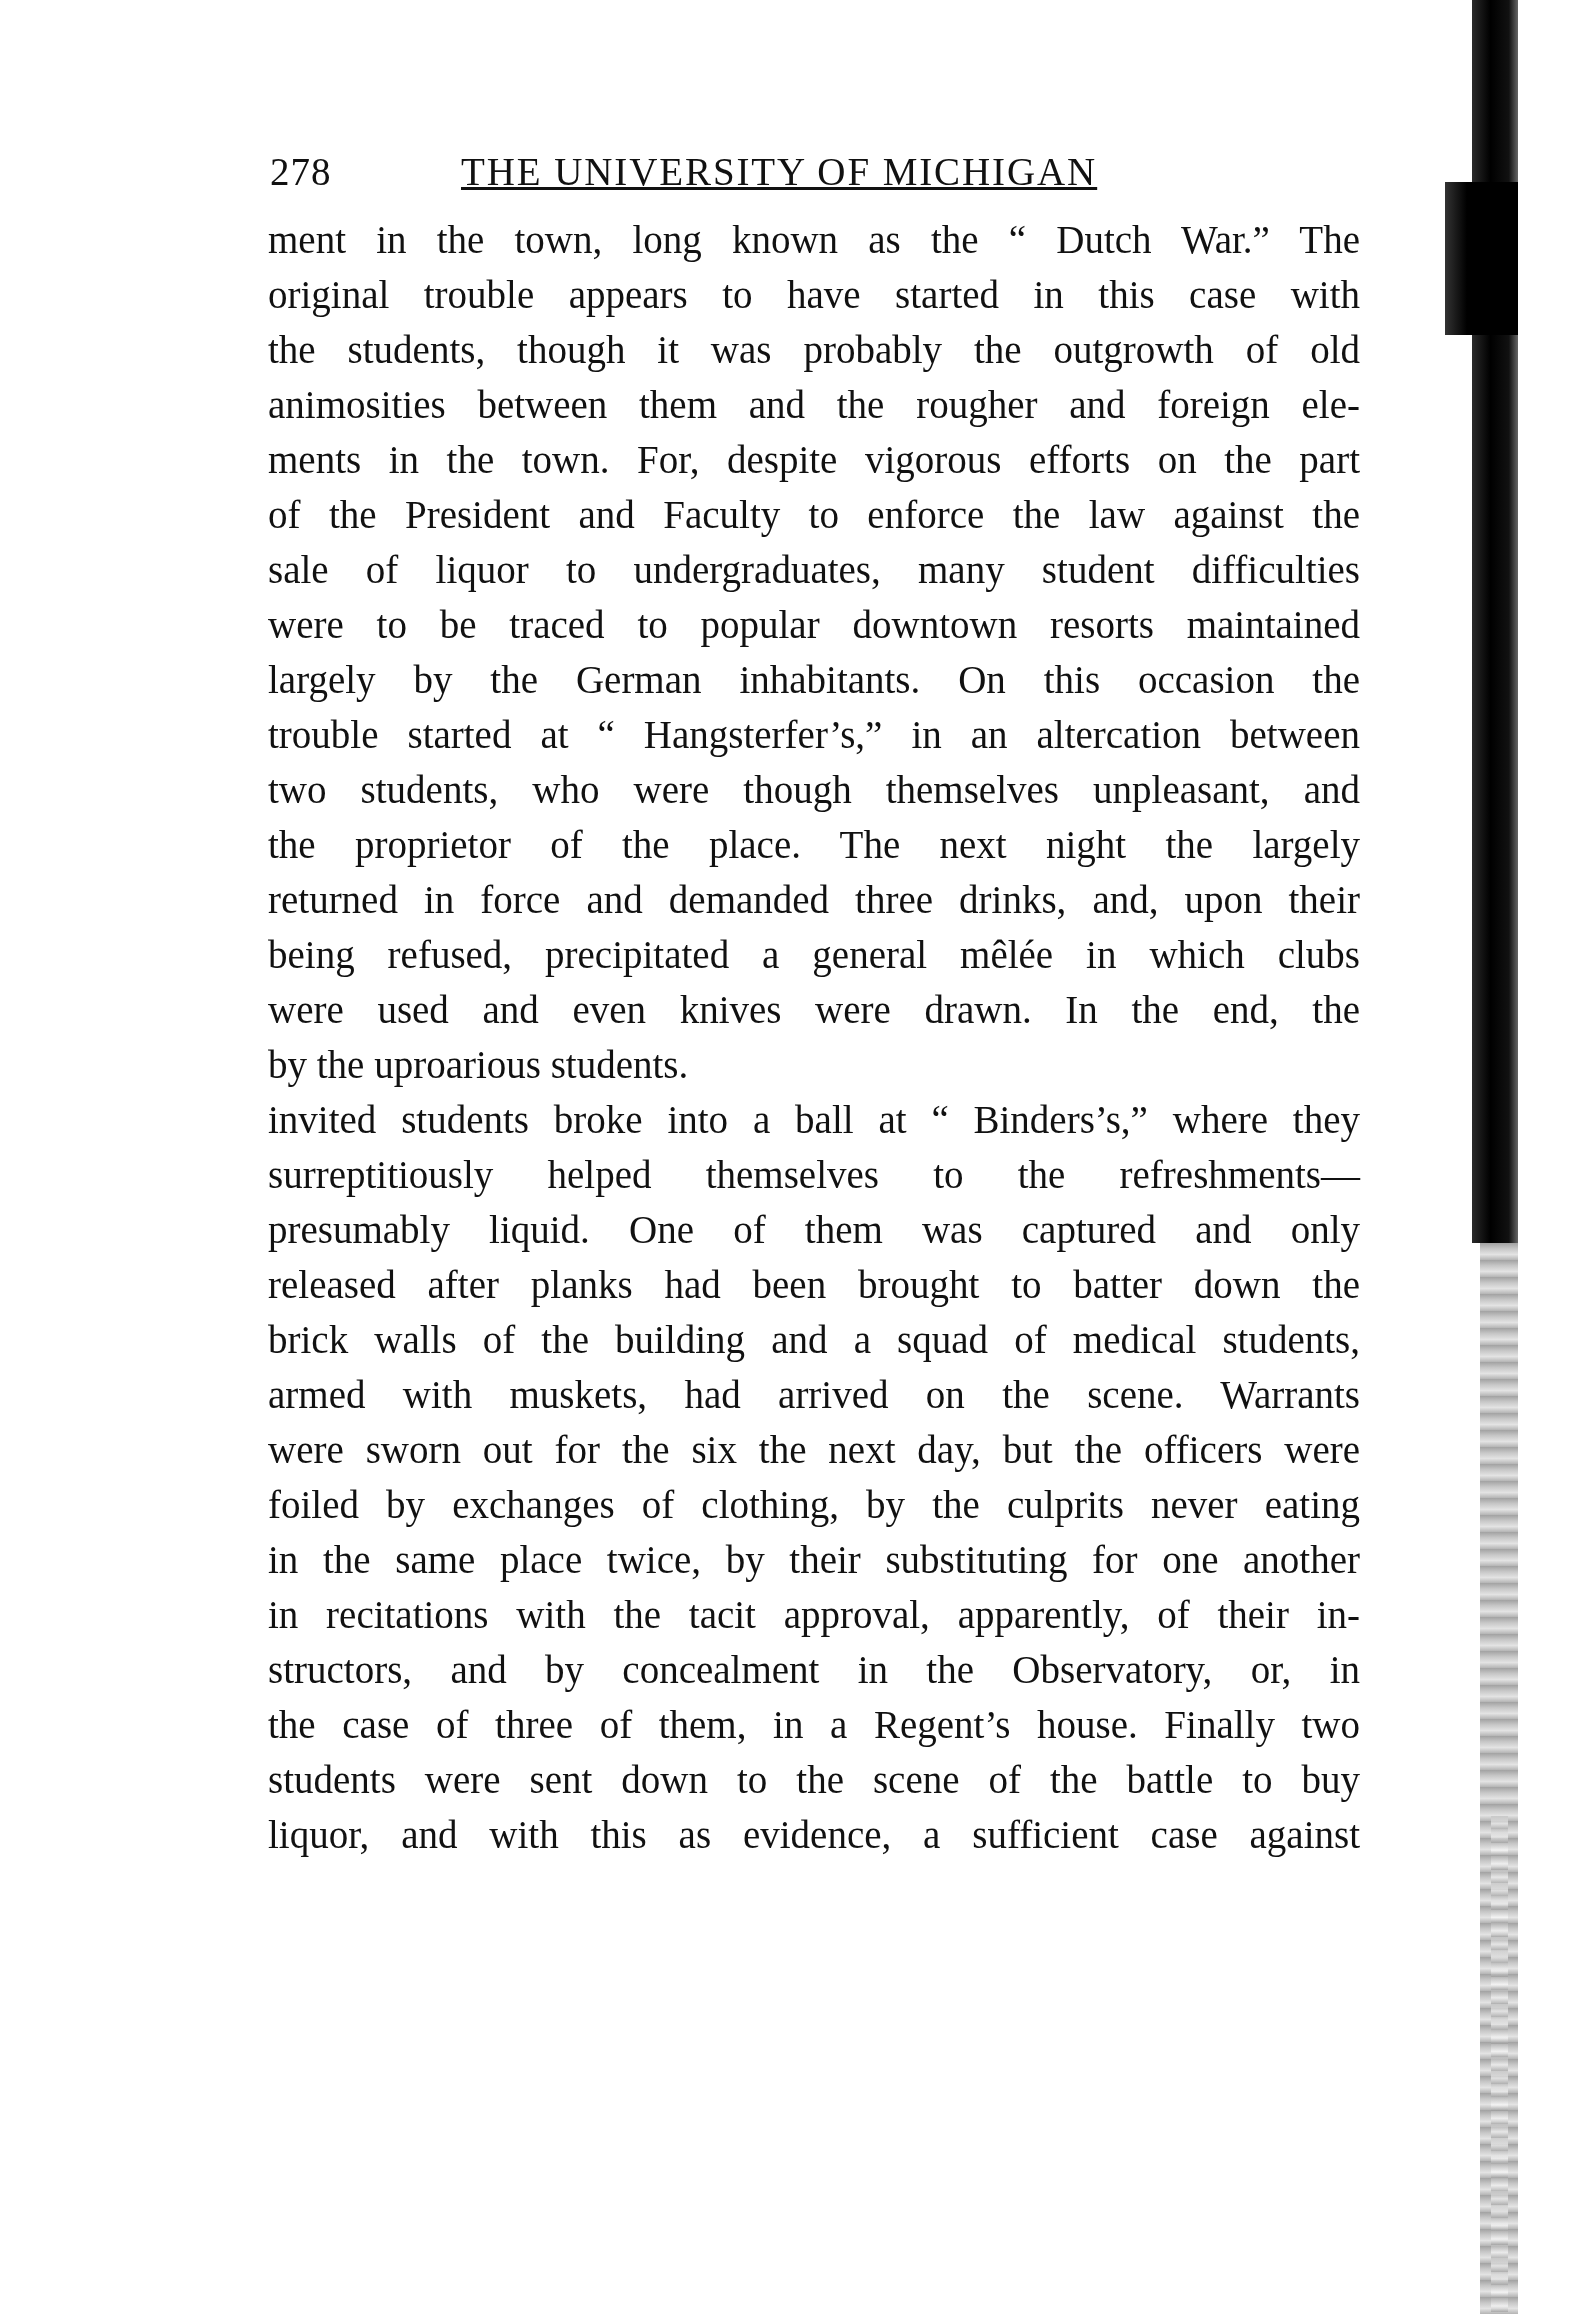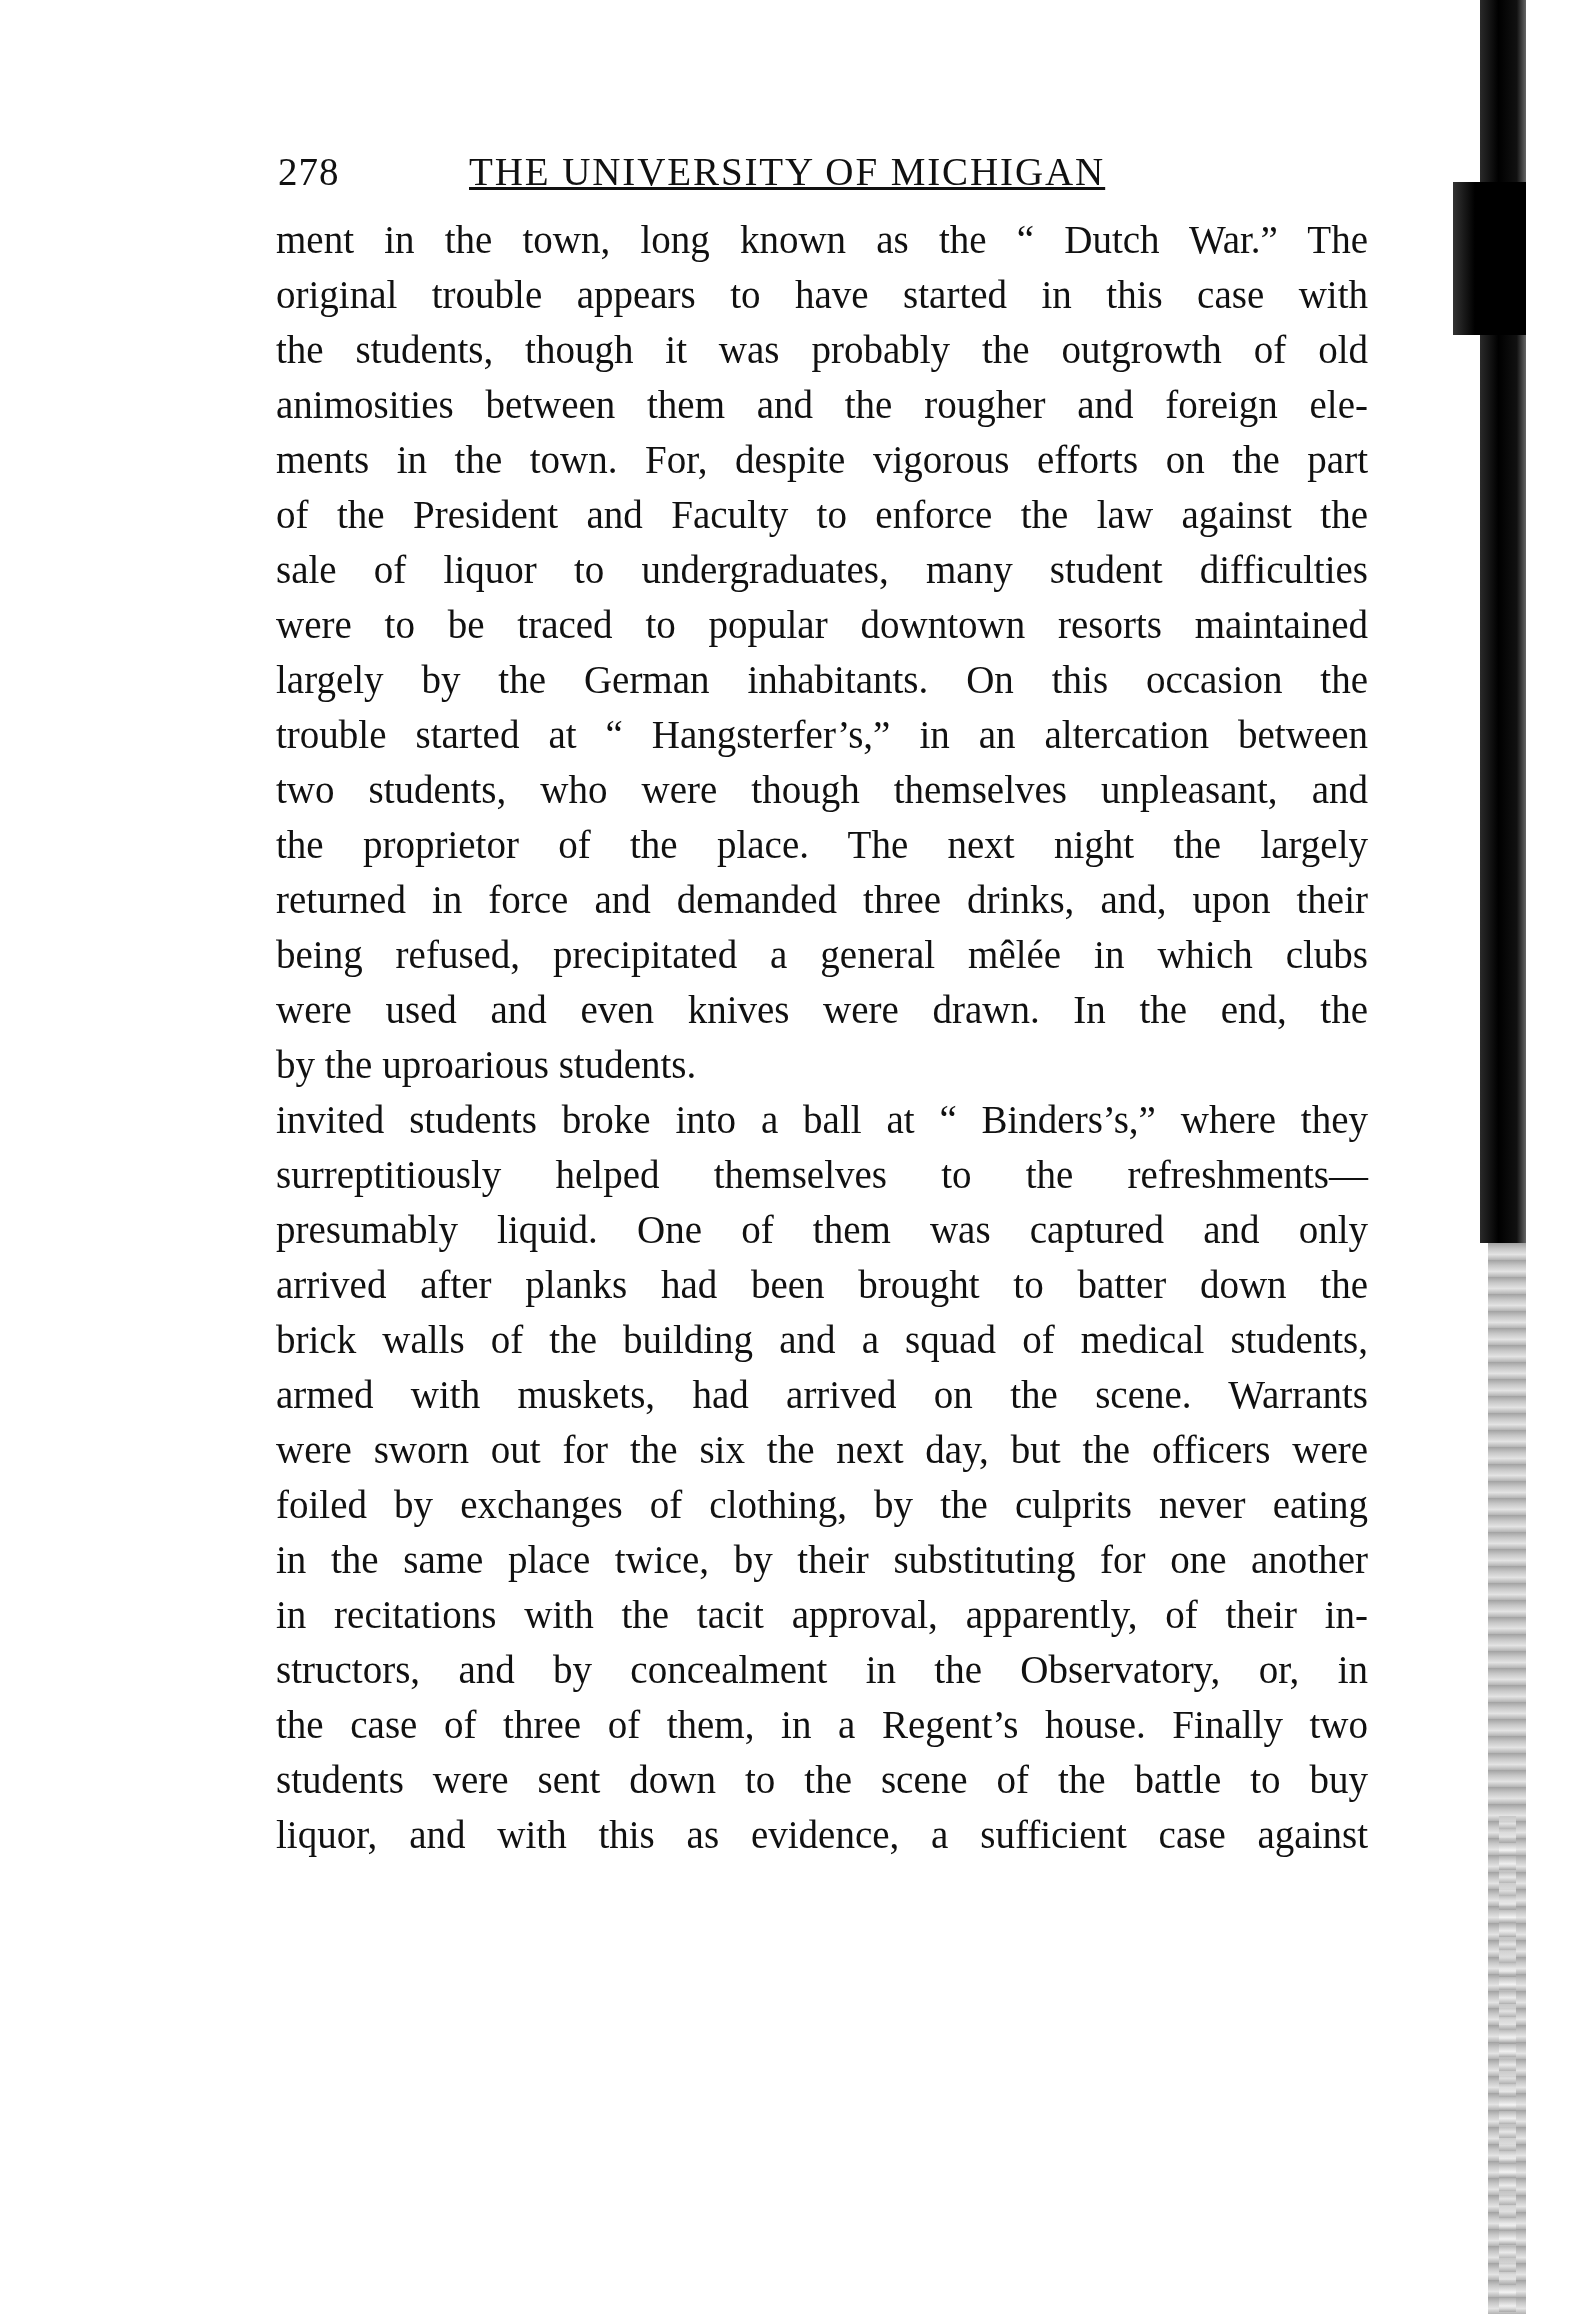--- a/index.html
+++ b/index.html
@@ -1,21 +1,21 @@
 <!DOCTYPE html>
 <html><head>
   <meta charset="utf-8">
   <style>
     html, body { margin: 0; padding: 0; background: #ffffff; }
     body {
       width: 1584px; height: 2314px; position: relative; overflow: hidden;
       font-family: "Liberation Serif", "DejaVu Serif", serif;
       color: #111;
     }
-    .page { position: absolute; left: 0; top: 0; width: 1570px; height: 2314px; background: #fff; margin-left: 8px; }
+    .page { position: absolute; left: 0; top: 0; width: 1570px; height: 2314px; background: #fff; }
     .running-head {
       position: absolute; left: 270px; top: 143px; width: 1090px; height: 57px;
       font-size: 39px; line-height: 57px; letter-spacing: 1px;
     }
     .running-head .folio { position: absolute; left: 0; top: 0; }
     .running-head .title { position: absolute; left: 191px; top: 0; letter-spacing: 1.9px; text-decoration: underline; }
     .body-text {
       position: absolute; left: 268px; top: 212px; width: 1092px;
       font-size: 39px; line-height: 55px;
     }
@@ -69,21 +69,21 @@
     <span class="line">trouble started at “ Hangsterfer’s,” in an altercation between</span>
     <span class="line">two students, who were though themselves unpleasant, and</span>
     <span class="line">the proprietor of the place.  The next night the largely</span>
     <span class="line">returned in force and demanded three drinks, and, upon their</span>
     <span class="line">being refused, precipitated a general mêlée in which clubs</span>
     <span class="line">were used and even knives were drawn.  In the end, the</span>
     <span class="line last">by the uproarious students.</span>
     <span class="line">invited students broke into a ball at “ Binders’s,” where they</span>
     <span class="line">surreptitiously helped themselves to the refreshments—</span>
     <span class="line">presumably liquid.  One of them was captured and only</span>
-    <span class="line">arrived after planks had been brought to batter down the</span>
+    <span class="line">released after planks had been brought to batter down the</span>
     <span class="line">brick walls of the building and a squad of medical students,</span>
     <span class="line">armed with muskets, had arrived on the scene.  Warrants</span>
     <span class="line">were sworn out for the six the next day, but the officers were</span>
     <span class="line">foiled by exchanges of clothing, by the culprits never eating</span>
     <span class="line">in the same place twice, by their substituting for one another</span>
     <span class="line">in recitations with the tacit approval, apparently, of their in-</span>
     <span class="line">structors, and by concealment in the Observatory, or, in</span>
     <span class="line">the case of three of them, in a Regent’s house.  Finally two</span>
     <span class="line">students were sent down to the scene of the battle to buy</span>
     <span class="line">liquor, and with this as evidence, a sufficient case against</span>

